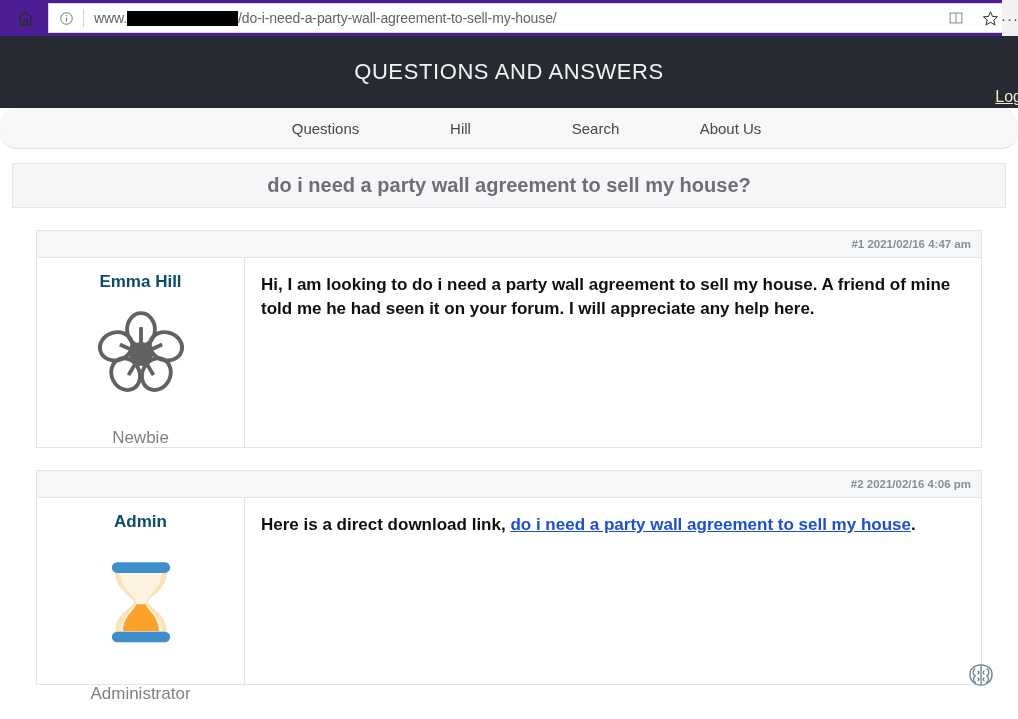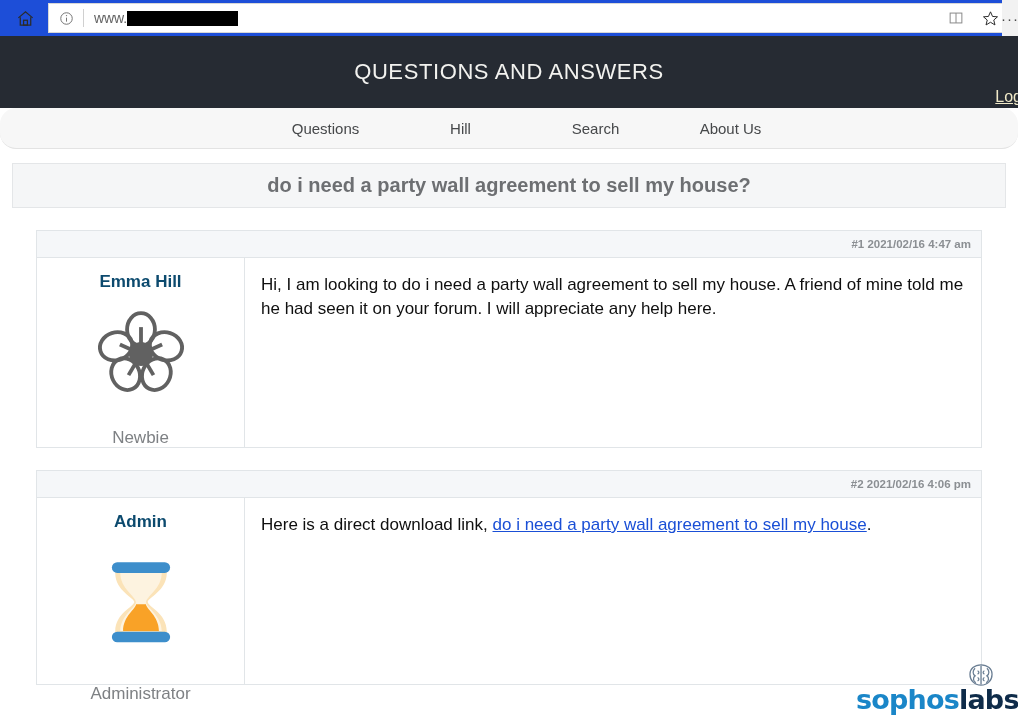--- a/index.html
+++ b/index.html
@@ -7,21 +7,21 @@
     width: 1018px; height: 719px;
     font-family: "Liberation Sans", sans-serif;
     background: #ffffff;
     overflow: hidden;
   }
 
   
   .browser-chrome {
     position: relative;
     height: 36px;
-    background: #1d4ed8;
+    background: #4c1d95;
     display: flex;
     align-items: center;
     padding: 0 6px;
     justify-content: space-between;
   }
   .home-btn {
     width: 38px; height: 30px;
     display: flex; align-items: center; justify-content: center;
     flex: 0 0 auto;
   }
@@ -188,20 +188,21 @@
     font-size: 17px;
     color: #7e8184;
     margin-top: 26px;
   }
   .post-content {
     flex: 1 1 auto;
     padding: 15px 16px 15px 16px;
     font-size: 17px;
     line-height: 1.43;
     color: #0f0f0f;
+    font-weight: bold;
   }
   .post-content a {
     color: #1a4fd6;
     text-decoration: underline;
   }
   .post-1 .post-main { height: 190px; }
   .post-2 .post-main { height: 187px; }
 
   
   .sophos-watermark {
@@ -246,20 +247,21 @@
       <svg width="15" height="15" viewBox="0 0 24 24" fill="none" stroke="#767676" stroke-width="1.6">
         <circle cx="12" cy="12" r="9.2"></circle>
         <line x1="12" y1="10.6" x2="12" y2="17"></line>
         <circle cx="12" cy="7.3" r="1.05" fill="#767676" stroke="none"></circle>
       </svg>
     </div>
     <div class="url-divider"></div>
     <div class="url-text">
       <span>www.</span>
         <span class="url-redaction"></span>
+        <span>/do-i-need-a-party-wall-agreement-to-sell-my-house/</span>
     </div>
     <div class="urlbar-actions">
       <div class="chrome-icon-btn">
         <svg width="16" height="16" viewBox="0 0 24 24" fill="none" stroke="#8a8a8a" stroke-width="1.5">
           <rect x="3.2" y="4.6" width="17.6" height="14.8"></rect>
           <line x1="12" y1="4.6" x2="12" y2="19.4"></line>
         </svg>
       </div>
       <div class="chrome-icon-btn">
         <svg width="17" height="17" viewBox="0 0 24 24" fill="none" stroke="#2b2b2b" stroke-width="1.4">
@@ -357,14 +359,13 @@
       <path d="M20 4 C12 4 7 9 7 15 C7 22 12 28 20 28 C28 28 33 22 33 15 C33 9 28 4 20 4 Z"></path>
       <path d="M20 5 V27"></path>
       <path d="M13 8 C10 11 10 15 13 17 C10 19 11 24 14 25"></path>
       <path d="M27 8 C30 11 30 15 27 17 C30 19 29 24 26 25"></path>
       <path d="M16 11 C18 12 18 14 16 15"></path>
       <path d="M24 11 C22 12 22 14 24 15"></path>
       <path d="M16 19 C18 20 18 22 16 23"></path>
       <path d="M24 19 C22 20 22 22 24 23"></path>
     </svg>
   </div>
-  <div class="sophos-wordmark"><span class="sophos-blue">sophos</span><span class="sophos-navy">labs</span></div>
 </div>
 
 </body></html>

